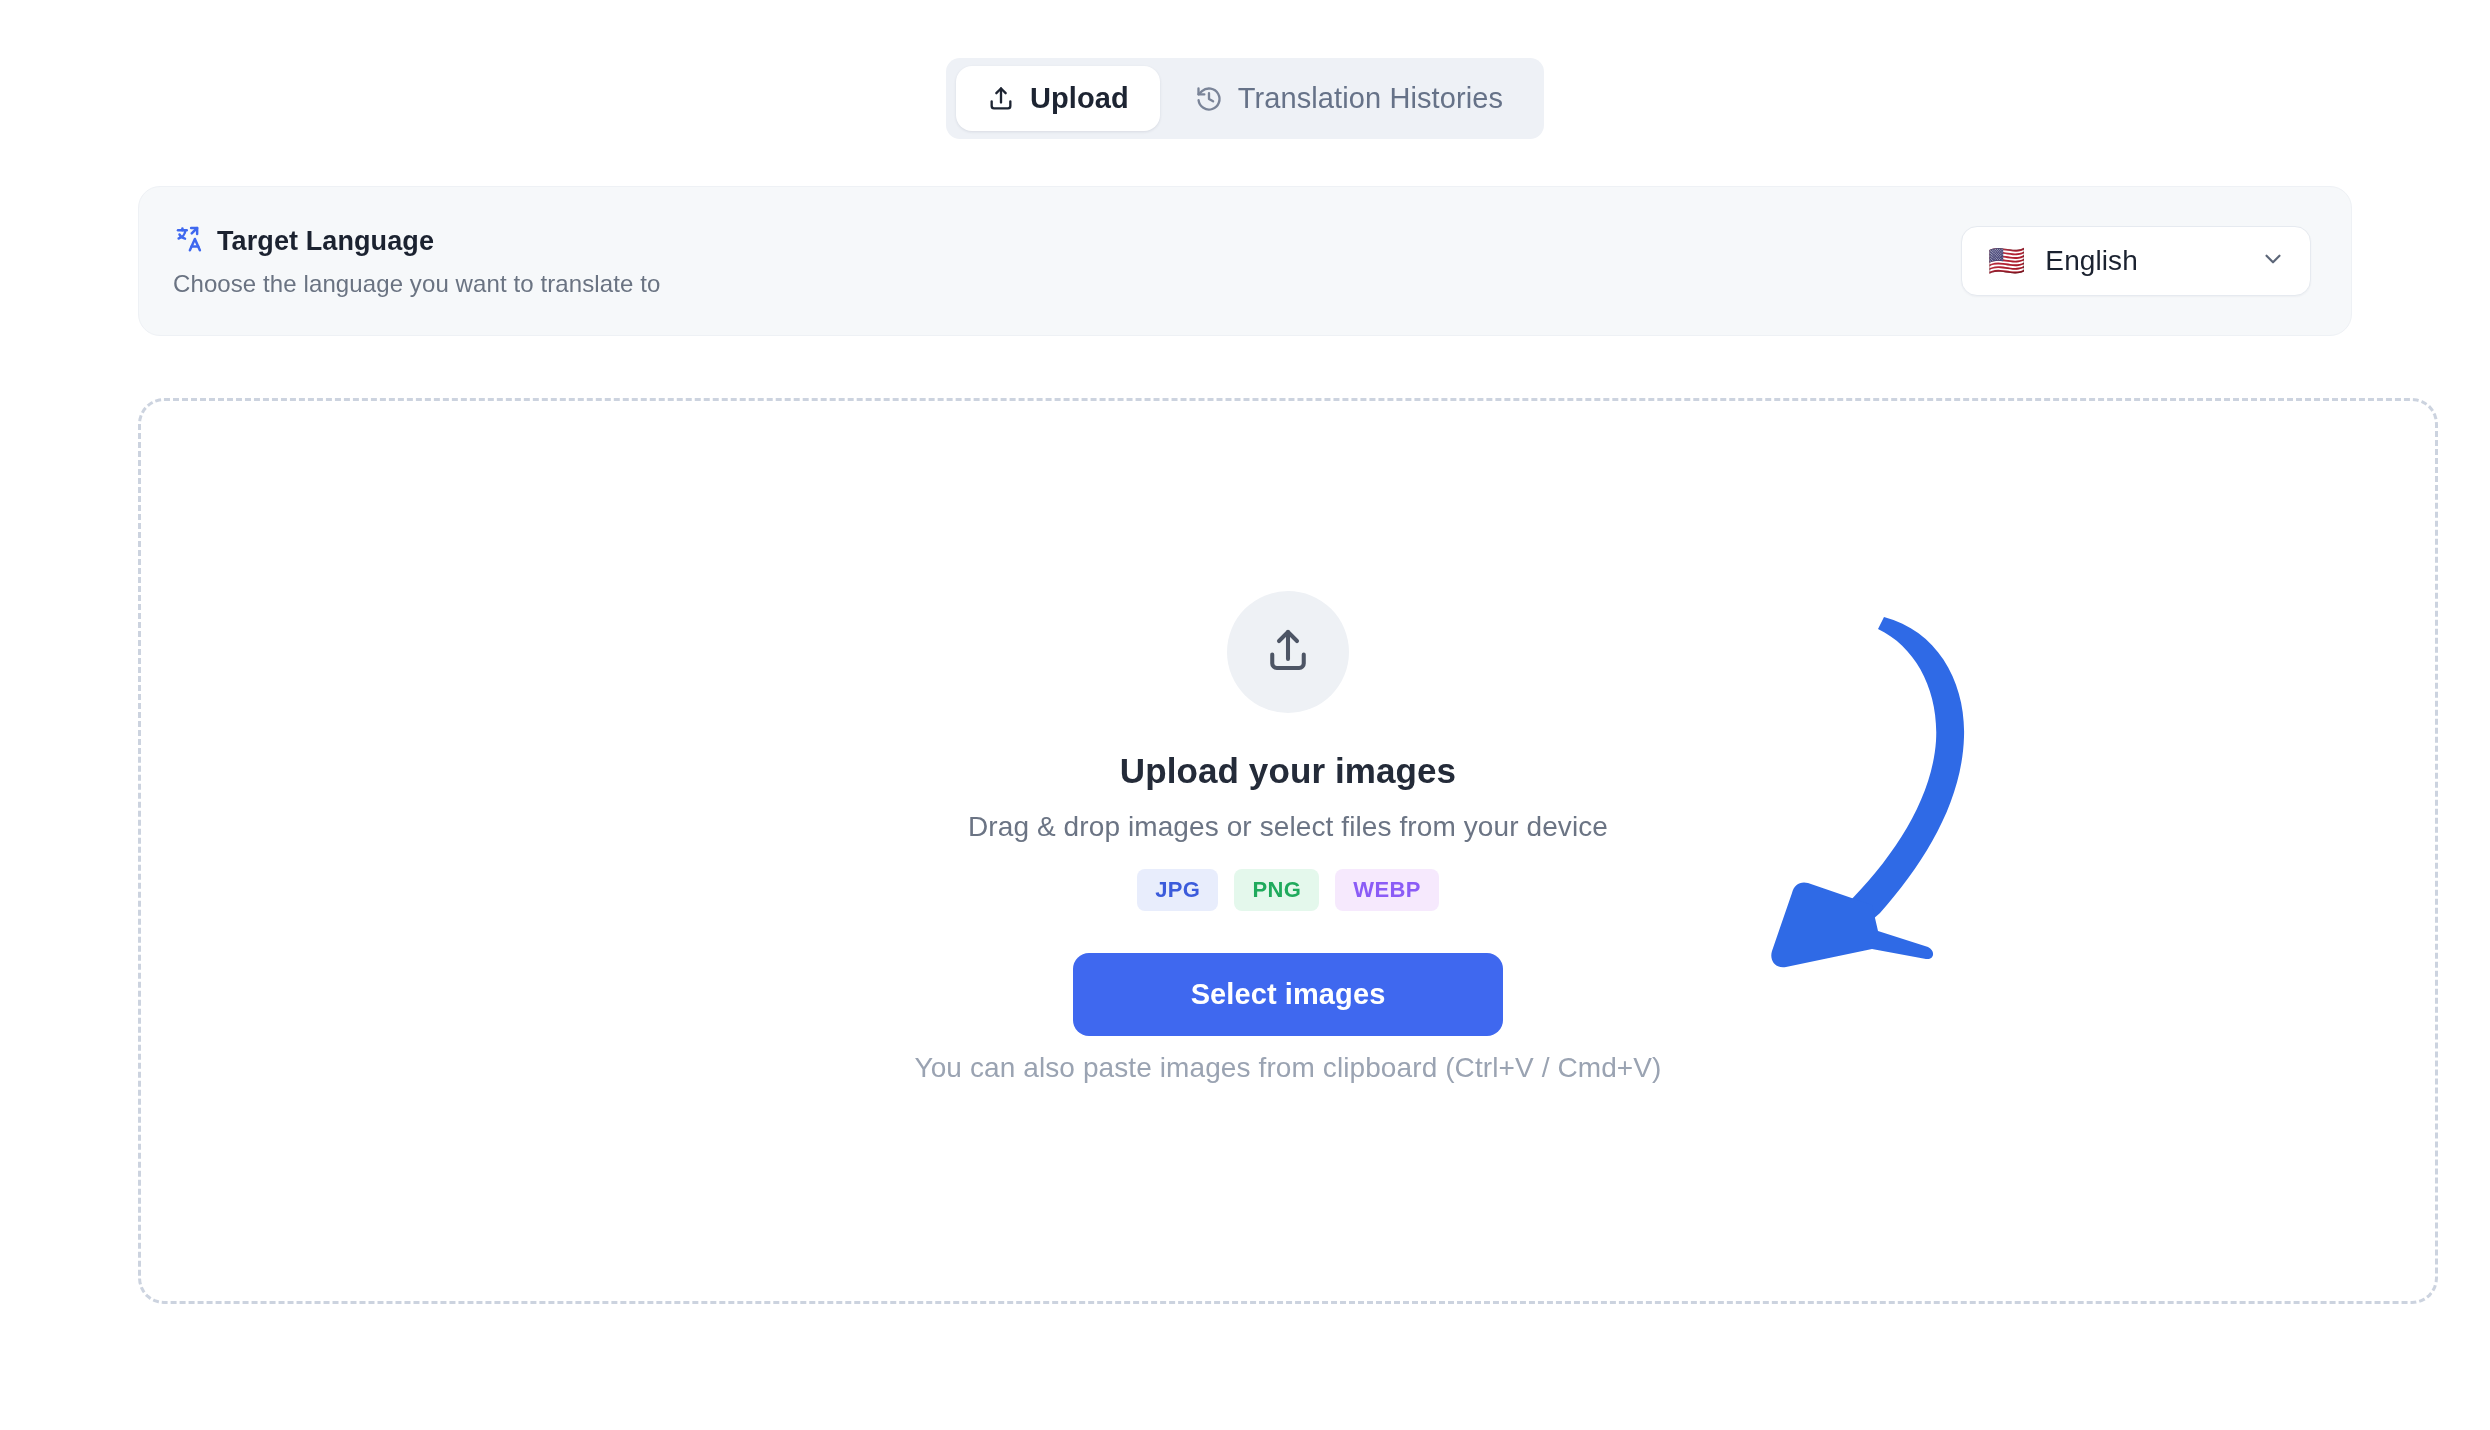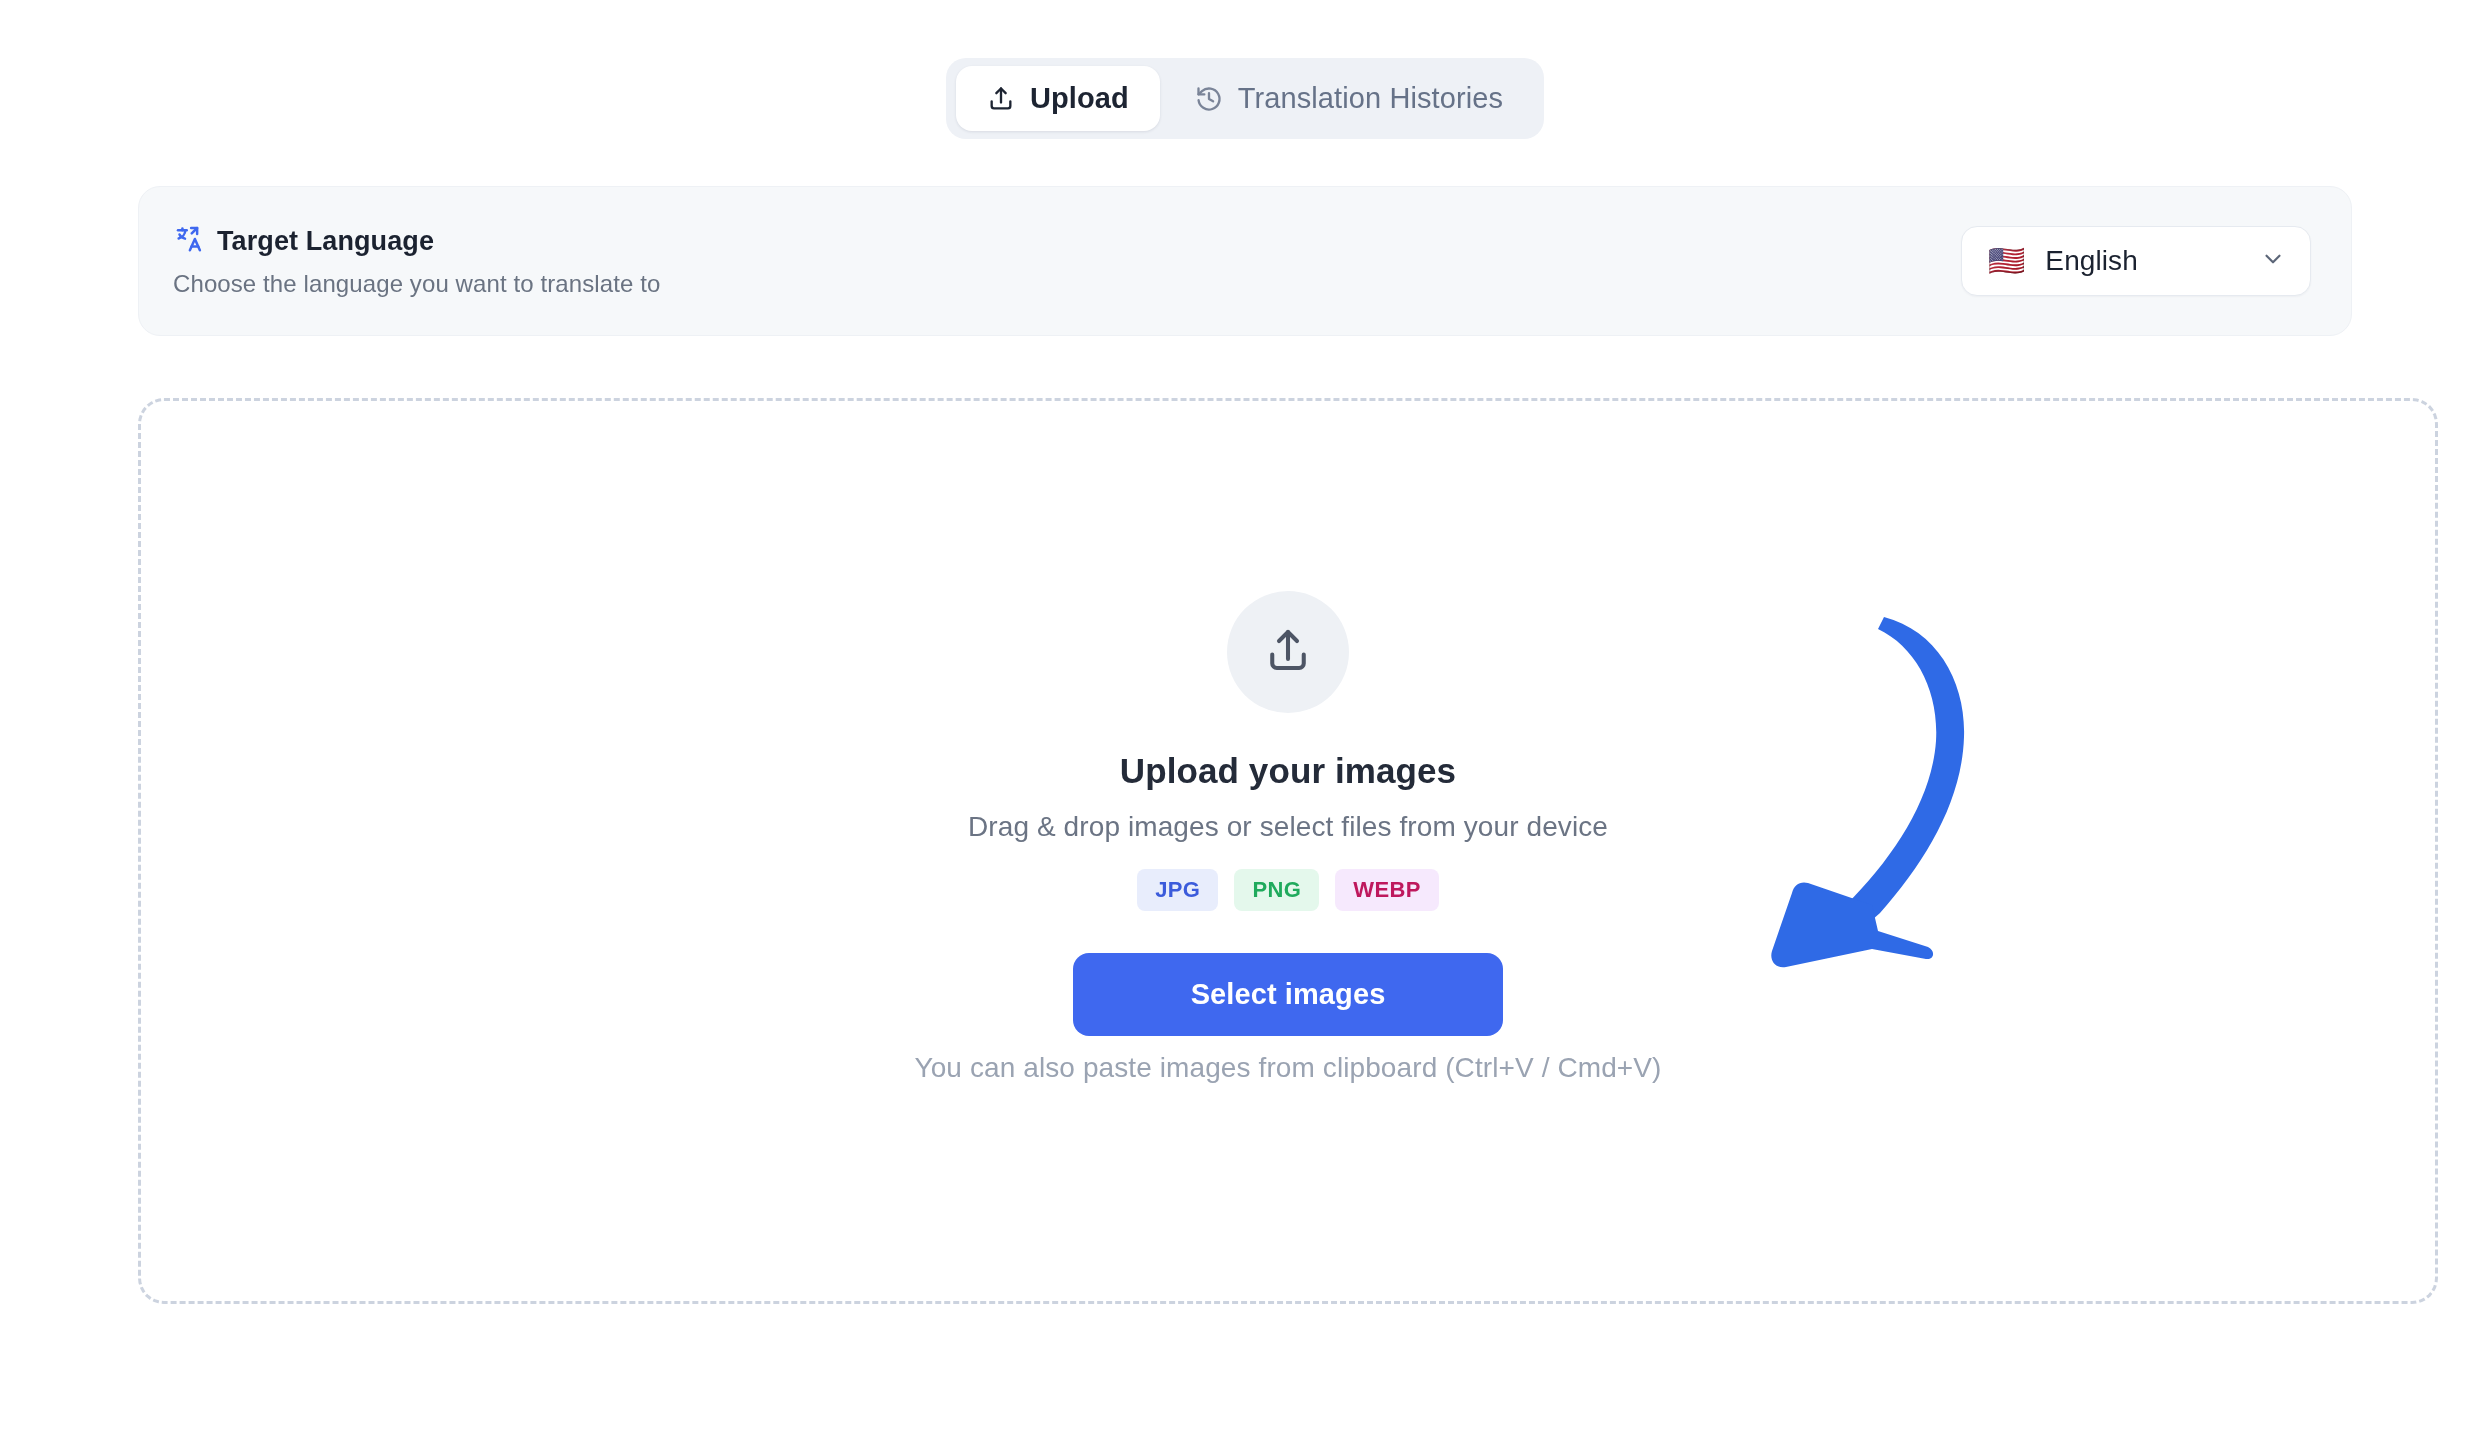--- a/index.html
+++ b/index.html
@@ -21,21 +21,21 @@
     width: 100%;
     display: flex;
     justify-content: center;
     padding-top: 58px;
   }
   .tabbar {
     display: inline-flex;
     align-items: center;
     gap: 4px;
     background: #eef1f6;
-    border-radius: 20px;
+    border-radius: 14px;
     padding: 8px 10px;
   }
   .tab {
     display: inline-flex;
     align-items: center;
     gap: 15px;
     border-radius: 16px;
     padding: 16px 31px;
     font-size: 29px;
     font-weight: 700;
@@ -155,21 +155,21 @@
   }
   .badge {
     font-size: 22px;
     font-weight: 700;
     padding: 8px 18px;
     border-radius: 8px;
     letter-spacing: .4px;
   }
   .badge-jpg { color: #3b5bdb; background: #e8edfc; }
   .badge-png { color: #1faa5c; background: #e4f8ec; }
-  .badge-webp { color: #be185d; background: #f6e9fd; }
+  .badge-webp { color: #8b5cf6; background: #f6e9fd; }
 
   .btn-row {
     margin-top: 42px;
     display: flex;
     gap: 32px;
     align-items: center;
   }
   .btn {
     font-size: 29px;
     font-weight: 700;

